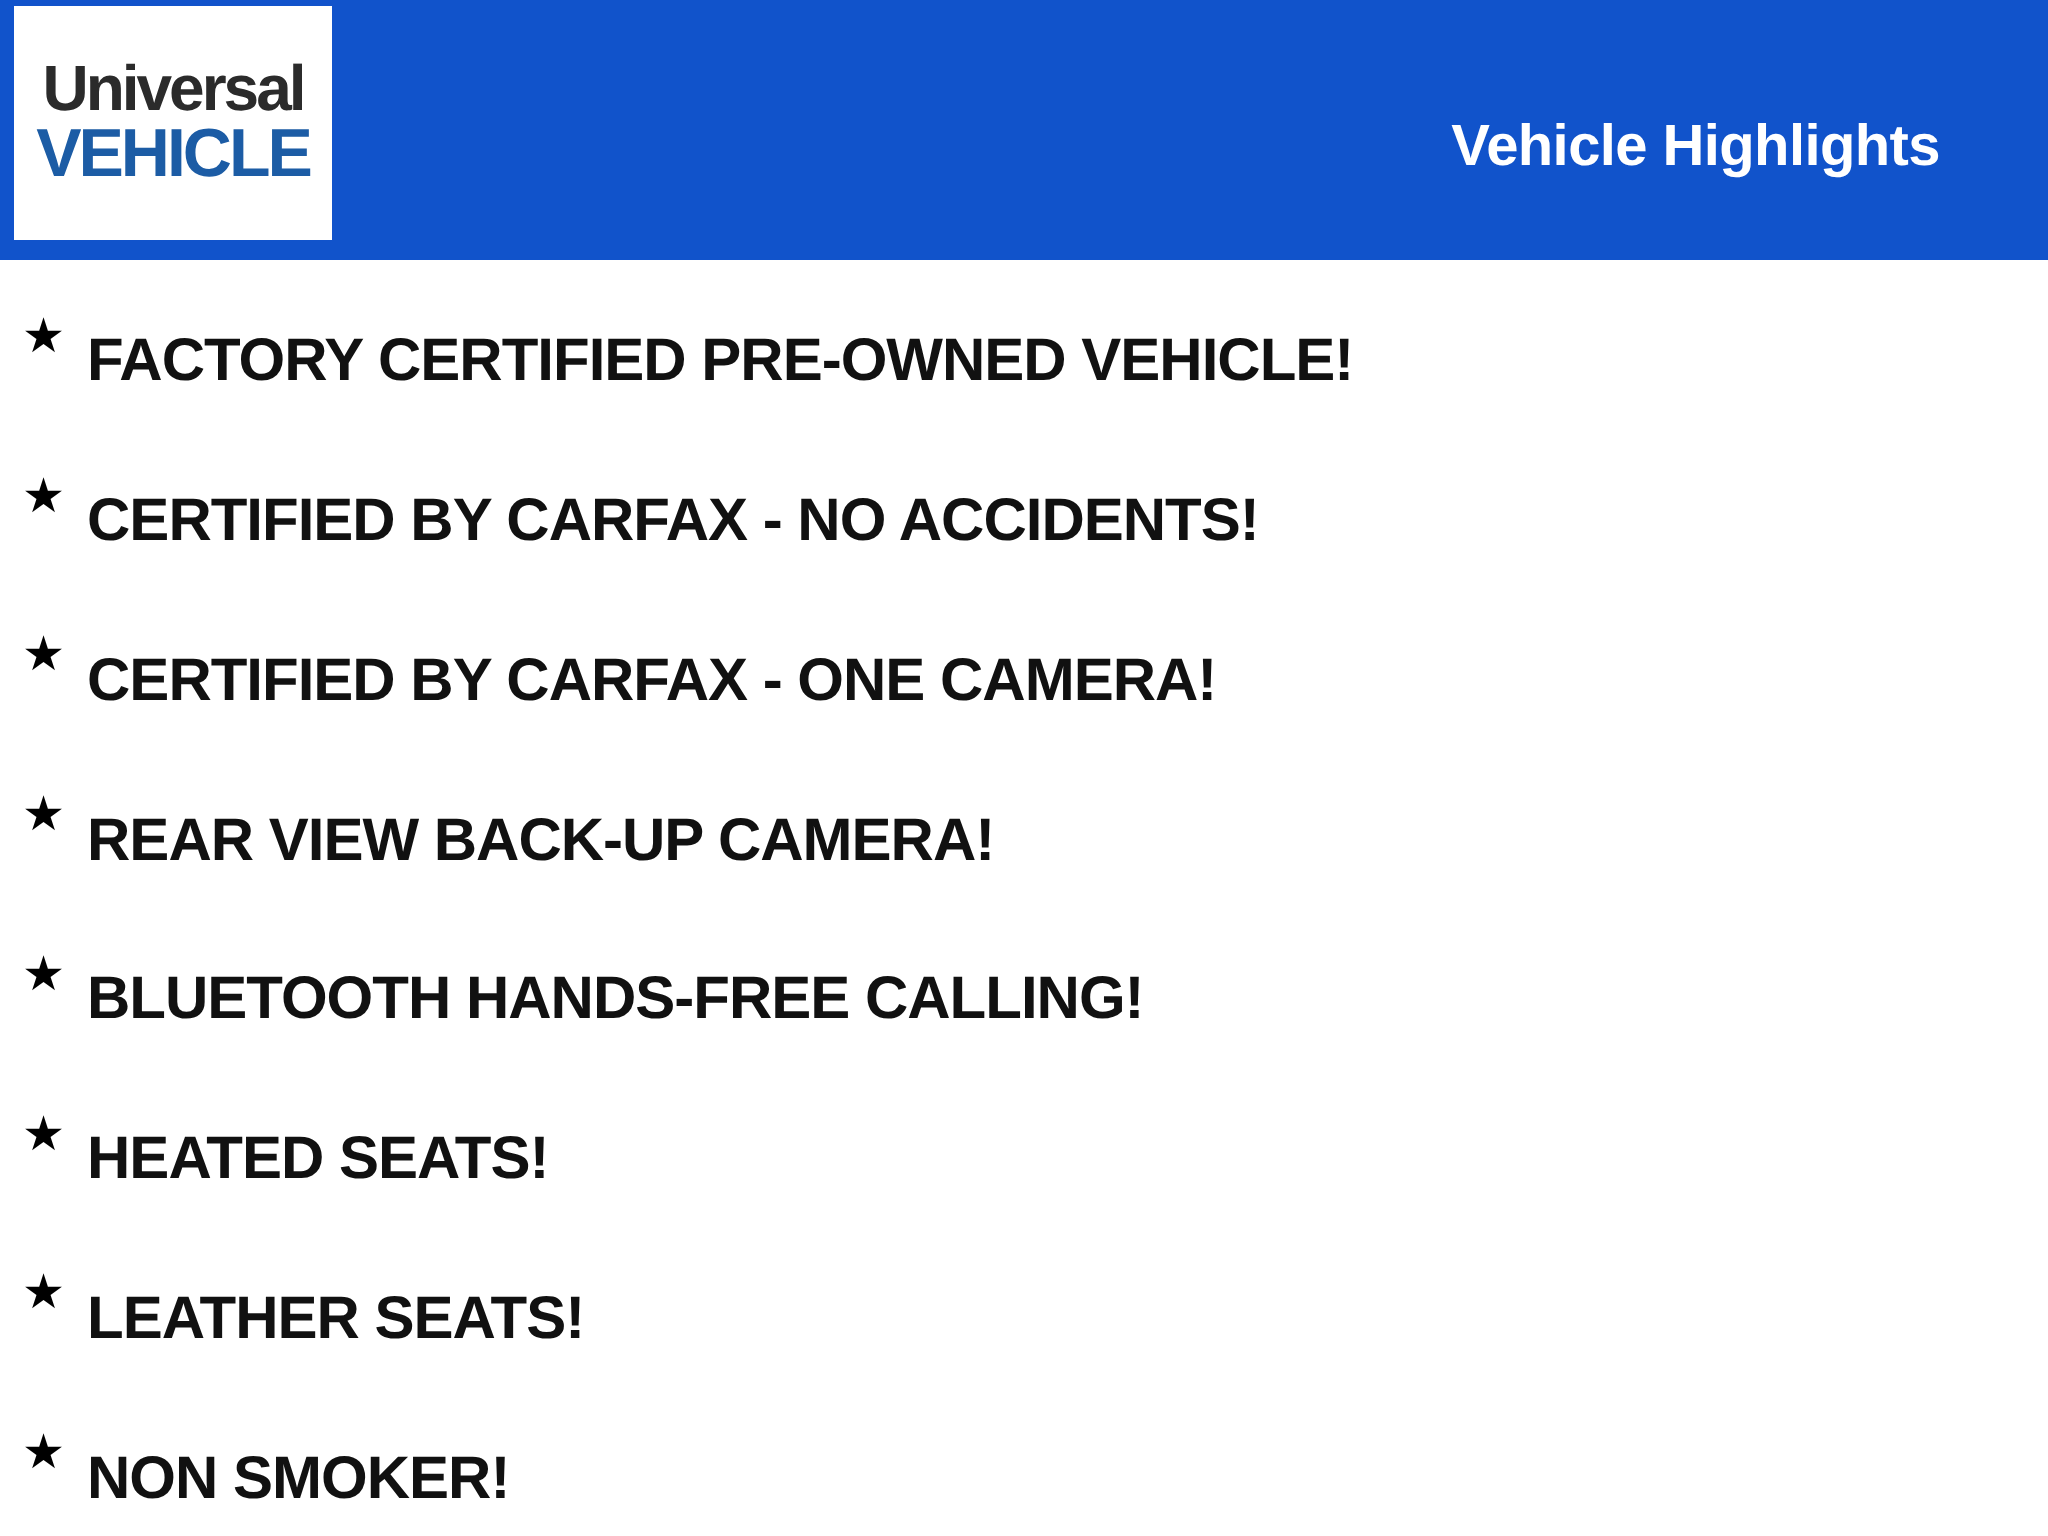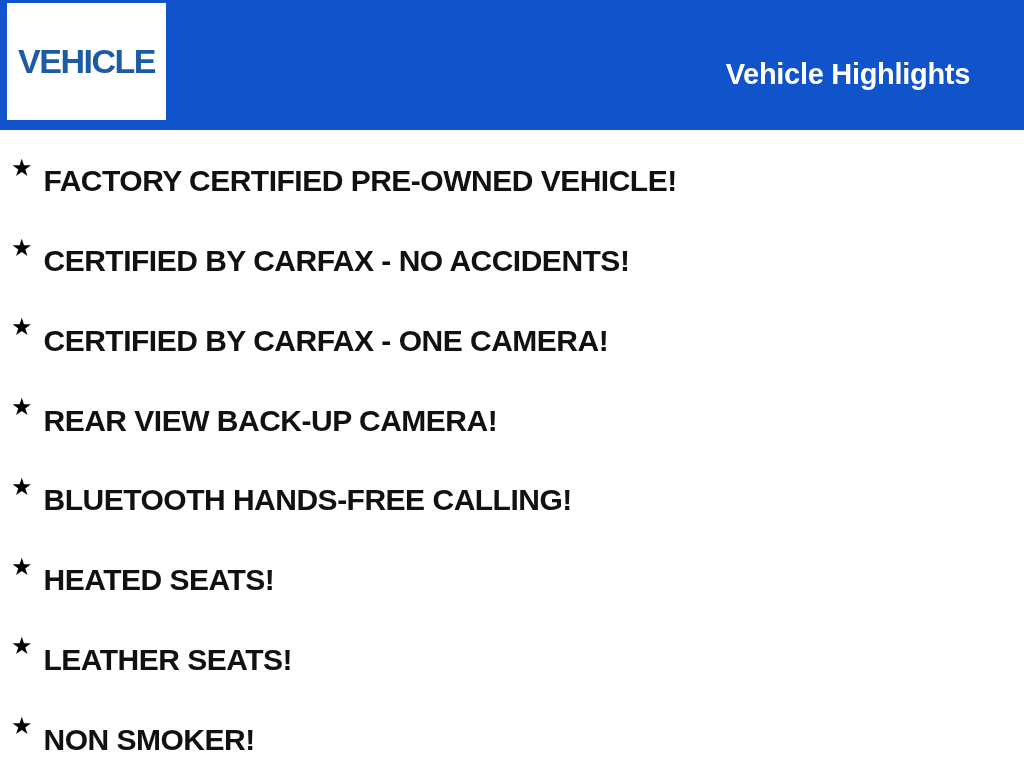--- a/index.html
+++ b/index.html
@@ -98,20 +98,21 @@
     margin-top: 23px;
   }
 </style>
 </head>
 <body>
 
 <div class="page">
 
   <header class="header">
     <div class="logo-box">
+      <div class="logo-line1">Universal</div>
       <div class="logo-line2">VEHICLE</div>
     </div>
     <h1 class="header-title">Vehicle Highlights</h1>
   </header>
 
   <main class="list" id="highlights-list">
       <div class="item">
         <span class="star">★</span>
         <span class="item-text">FACTORY CERTIFIED PRE-OWNED VEHICLE!</span>
       </div>

